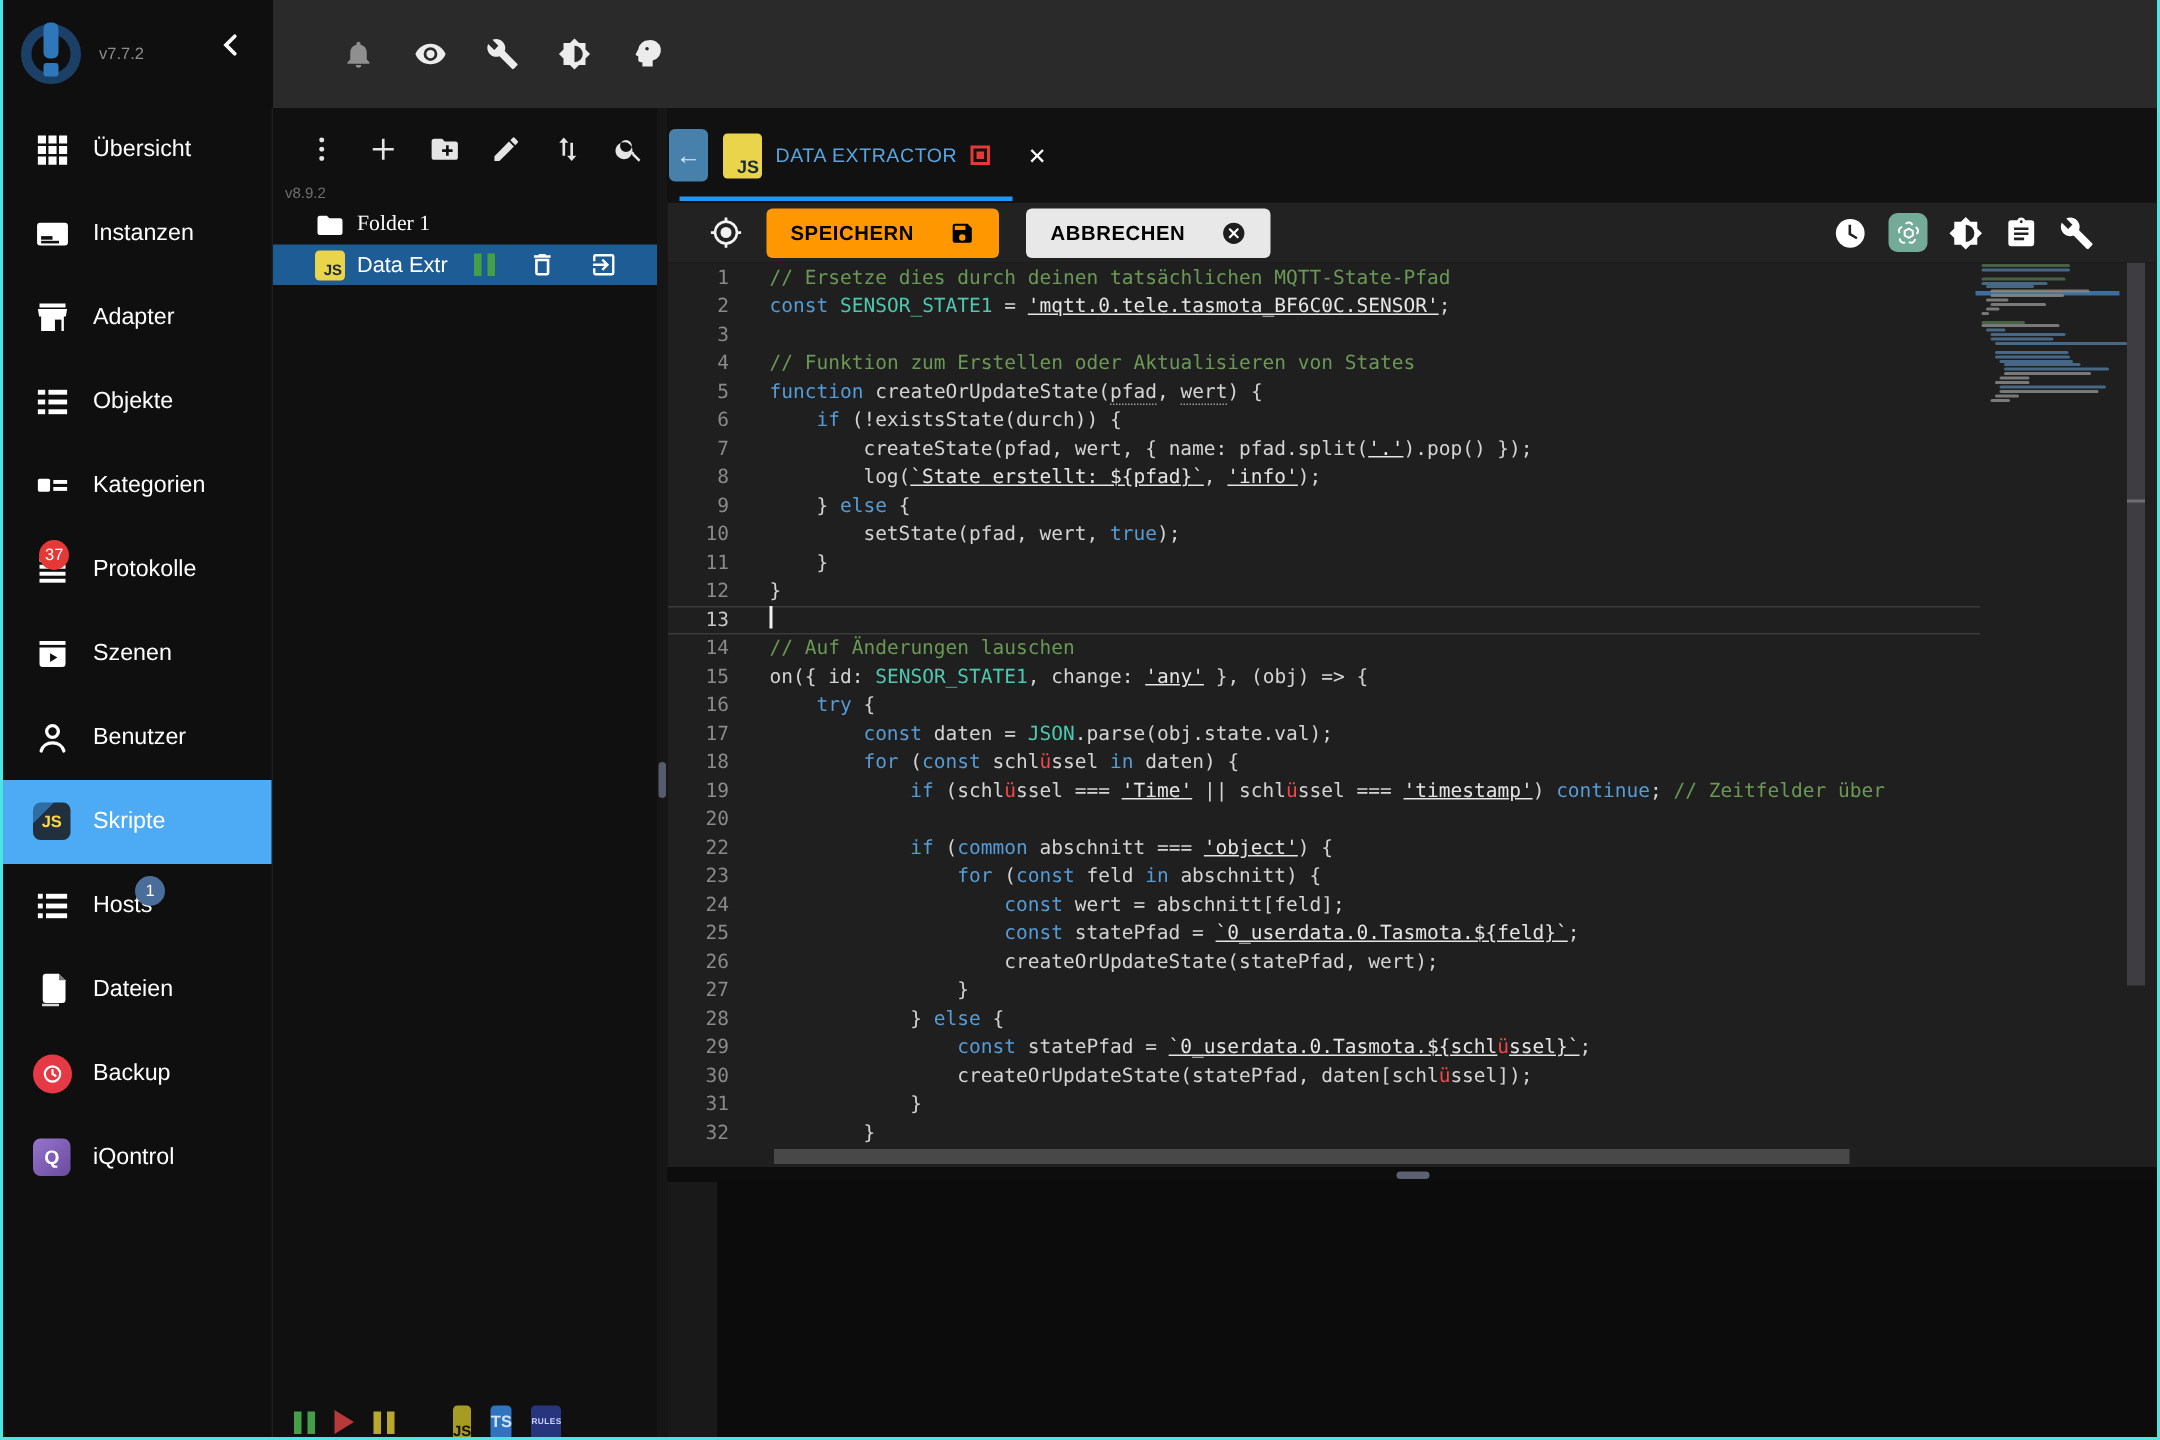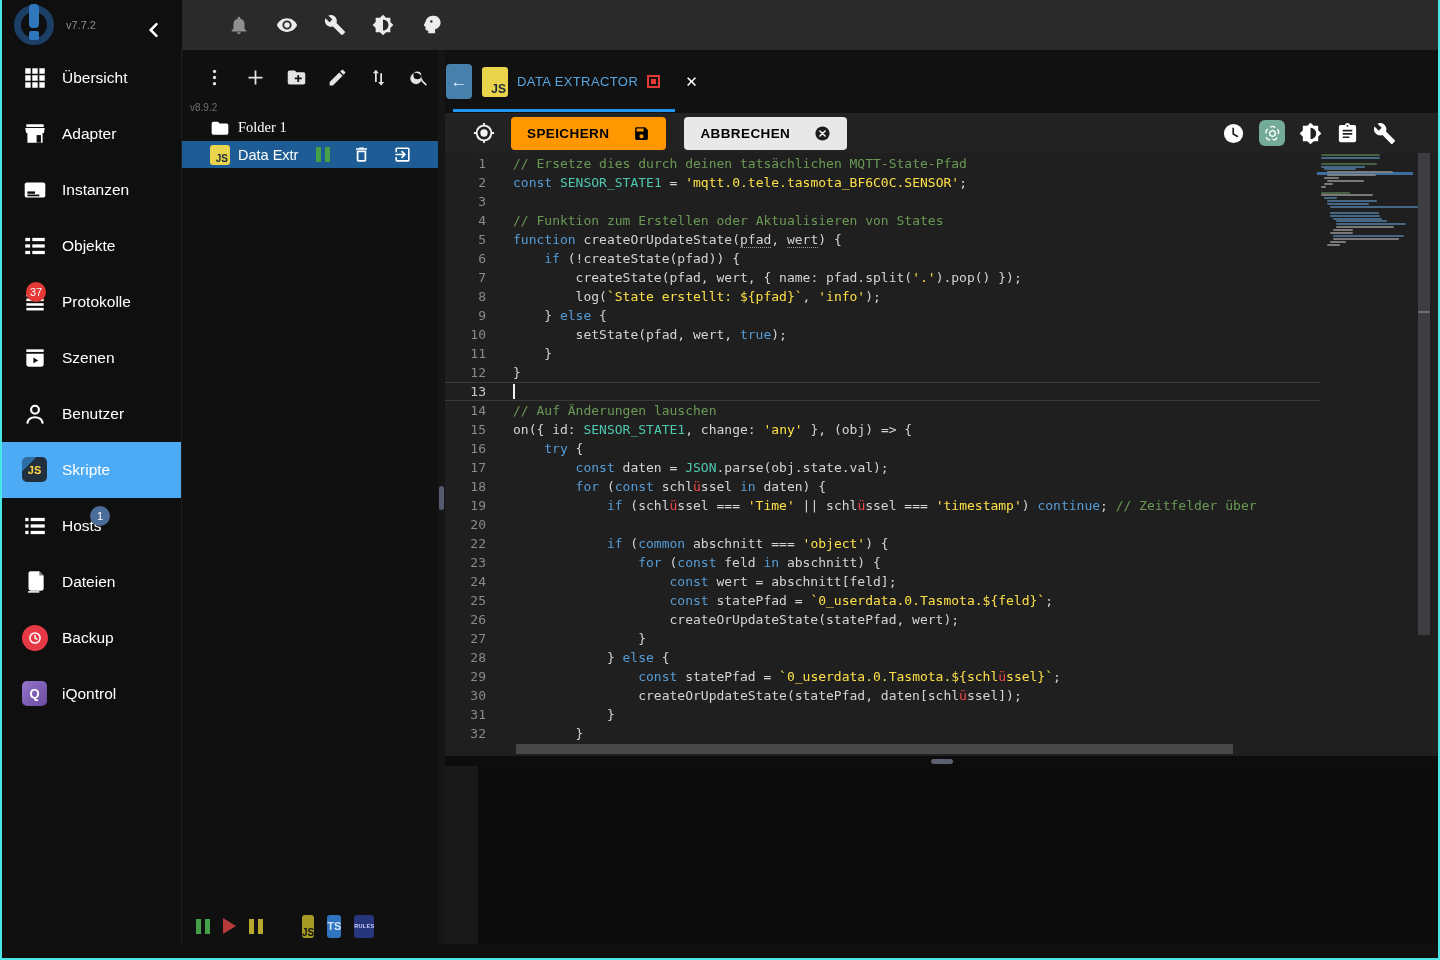--- a/index.html
+++ b/index.html
@@ -1,21 +1,21 @@
 <!DOCTYPE html>
 <html><head>
 <meta charset="utf-8">
 <style>
   html,body{margin:0;padding:0;background:#000;}
   *{box-sizing:border-box;}
   .app{position:relative;width:1440px;height:960px;background:#0f0f0f;
        border-left:2px solid #4ae6e6;border-right:2px solid #4ae6e6;border-bottom:2px solid #4ae6e6;
        font-family:"Liberation Sans",sans-serif;color:#fff;overflow:hidden;}
   
-  .topbar{display:flex;height:50px;}
+  .topbar{display:flex;height:72px;}
   .brand{width:180px;background:#0f0f0f;display:flex;align-items:center;position:relative;flex:none;}
   .logo{width:40px;height:40px;margin-left:12px;position:relative;flex:none;}
   .logo .ring{position:absolute;inset:0;border:7px solid #1c3f66;border-radius:50%;}
   .logo .bar{position:absolute;left:15px;top:-1px;width:10px;height:24px;background:#2d77ba;border-radius:4px;}
   .logo .dot{position:absolute;left:15px;top:26px;width:10px;height:9px;background:#2d77ba;border-radius:2px;}
   .ver{color:#8d8d8d;font-size:11px;margin-left:12px;}
   .collapse{position:absolute;right:18px;top:20px;width:20px;height:22px;color:#fff;cursor:pointer;}
   .topbar-rest{flex:1;background:#2a2a2a;display:flex;align-items:center;gap:26px;padding-left:46px;}
   .tico{width:22px;height:22px;color:#ececec;cursor:pointer;}
   .tico svg{width:100%;height:100%;}
@@ -100,21 +100,21 @@
              font-family:"DejaVu Sans Mono",monospace;font-size:13px;}
   .lines{position:absolute;left:0;top:1px;right:118px;overflow:hidden;}
   .cl{height:19px;line-height:19px;white-space:nowrap;display:flex;}
   .cl .num{width:46px;flex:none;text-align:right;padding-right:5px;color:#8a8a8a;}
   .cl .ct{padding-left:22px;white-space:pre;flex:1;}
   .cl.active{box-shadow:inset 0 1px 0 #3a3a3a, inset 0 -1px 0 #3a3a3a;}
   .cl.active .num{color:#c8c8c8;}
   .ind{display:inline-block;width:31.3px;}
   .ind.g{border-left:1px solid #363636;}
   .tok-pl{color:#d4d4d4;} .tok-kw{color:#569cd6;} .tok-cm{color:#6a9955;}
-  .tok-st{color:#fde047;} .tok-tp{color:#4ec9b0;} .tok-rd{color:#f44747;}
+  .tok-st{color:#e5e5e5;text-decoration:underline;} .tok-tp{color:#4ec9b0;} .tok-rd{color:#f44747;}
   .tok-du{color:#d4d4d4;border-bottom:1px dotted #9a9a9a;}
   .cursorbar{display:inline-block;width:2px;height:15px;background:#f0f0f0;vertical-align:middle;margin-bottom:3px;}
   .minimap{position:absolute;top:1px;right:25px;width:92px;cursor:pointer;}
   .minimap .mrow{height:2px;margin-bottom:0.9px;border-radius:1px;}
   .mband{position:absolute;left:-4px;right:0;top:18px;height:3px;background:#3d6f9e;}
   .vsb{position:absolute;top:0;right:8px;width:12px;height:482px;background:#3e3e42;cursor:pointer;}
   .vsb .tick{position:absolute;left:0;right:0;top:158px;height:2px;background:#6f6f6f;}
   .hsb{position:absolute;bottom:2px;left:71px;width:717px;height:10px;background:#484848;cursor:pointer;}
   .hdivider{height:10px;background:#0d0d0d;position:relative;flex:none;cursor:row-resize;}
   .hdivider .pill{position:absolute;left:calc(50% - 11px);top:3px;width:22px;height:5px;border-radius:3px;background:#5c6070;}
@@ -166,44 +166,52 @@
 
     <nav class="sidebar" id="sidebar">
         <div class="sbitem">
           <span class="sbico"><svg viewBox="0 0 24 24" fill="currentColor">
               <path d="M3 3h5v5H3zM9.5 3h5v5h-5zM16 3h5v5h-5zM3 9.5h5v5H3zM9.5 9.5h5v5h-5zM16 9.5h5v5h-5zM3 16h5v5H3zM9.5 16h5v5h-5zM16 16h5v5h-5z"></path>
             </svg></span>
           <span class="sblabel">Übersicht</span>
         </div>
         <div class="sbitem">
           <span class="sbico"><svg viewBox="0 0 24 24" fill="currentColor">
+              <rect x="2.5" y="5" width="19" height="14" rx="2"></rect>
+              <rect x="5" y="13.3" width="7" height="2.2" fill="#0f0f0f"></rect>
+              <rect x="5" y="16.2" width="11" height="1.6" fill="#0f0f0f"></rect>
+            </svg></span>
+          <span class="sblabel">Instanzen</span>
+        </div>
+        <div class="sbitem">
+          <span class="sbico"><svg viewBox="0 0 24 24" fill="currentColor">
               <path d="M4 3h16v2.5H4z"></path>
               <path d="M3 6.5h18l-.8 4.5H19v9H5v-9H3.8L3 6.5z"></path>
               <rect x="13.5" y="13" width="4" height="7" fill="#0f0f0f"></rect>
             </svg></span>
           <span class="sblabel">Adapter</span>
-        </div>
-        <div class="sbitem">
-          <span class="sbico"><svg viewBox="0 0 24 24" fill="currentColor">
-              <rect x="2.5" y="5" width="19" height="14" rx="2"></rect>
-              <rect x="5" y="13.3" width="7" height="2.2" fill="#0f0f0f"></rect>
-              <rect x="5" y="16.2" width="11" height="1.6" fill="#0f0f0f"></rect>
-            </svg></span>
-          <span class="sblabel">Instanzen</span>
         </div>
         <div class="sbitem">
           <span class="sbico"><svg viewBox="0 0 24 24" fill="currentColor">
               <rect x="3" y="4.5" width="4.5" height="3"></rect>
               <rect x="9.5" y="4.5" width="11.5" height="3"></rect>
               <rect x="3" y="10.5" width="4.5" height="3"></rect>
               <rect x="9.5" y="10.5" width="11.5" height="3"></rect>
               <rect x="3" y="16.5" width="4.5" height="3"></rect>
               <rect x="9.5" y="16.5" width="11.5" height="3"></rect>
             </svg></span>
           <span class="sblabel">Objekte</span>
+        </div>
+        <div class="sbitem">
+          <span class="sbico"><svg viewBox="0 0 24 24" fill="currentColor">
+              <rect x="3" y="7.5" width="7.5" height="8" rx="1"></rect>
+              <rect x="12.5" y="8.3" width="8.5" height="2.4"></rect>
+              <rect x="12.5" y="12.6" width="8.5" height="2.4"></rect>
+            </svg></span>
+          <span class="sblabel">Kategorien</span>
         </div>
         <div class="sbitem">
           <span class="sbico"><svg viewBox="0 0 24 24" fill="currentColor">
               <rect x="4" y="4.5" width="16" height="2.4"></rect>
               <rect x="4" y="8.8" width="16" height="2.4"></rect>
               <rect x="4" y="13.1" width="16" height="2.4"></rect>
               <rect x="4" y="17.4" width="16" height="2.4"></rect>
             </svg></span>
           <span class="sblabel">Protokolle</span>
           <span class="badge on-icon" style="background: rgb(229, 57, 53);">37</span>
@@ -433,21 +441,21 @@
             <div class="cl">
               <span class="num">4</span>
               <span class="ct"><span class="tok-cm">// Funktion zum Erstellen oder Aktualisieren von States</span></span>
             </div>
             <div class="cl">
               <span class="num">5</span>
               <span class="ct"><span class="tok-kw">function</span><span class="tok-pl"> createOrUpdateState(</span><span class="tok-du">pfad</span><span class="tok-pl">, </span><span class="tok-du">wert</span><span class="tok-pl">) {</span></span>
             </div>
             <div class="cl">
               <span class="num">6</span>
-              <span class="ct"><span class="ind"></span><span class="tok-kw">if</span><span class="tok-pl"> (!createState(pfad)) {</span></span>
+              <span class="ct"><span class="ind"></span><span class="tok-kw">if</span><span class="tok-pl"> (!existsState(durch)) {</span></span>
             </div>
             <div class="cl">
               <span class="num">7</span>
               <span class="ct"><span class="ind"></span><span class="ind g"></span><span class="tok-pl">createState(pfad, wert, { name: pfad.split(</span><span class="tok-st">'.'</span><span class="tok-pl">).pop() });</span></span>
             </div>
             <div class="cl">
               <span class="num">8</span>
               <span class="ct"><span class="ind"></span><span class="ind g"></span><span class="tok-pl">log(</span><span class="tok-st">`State erstellt: ${pfad}`</span><span class="tok-pl">, </span><span class="tok-st">'info'</span><span class="tok-pl">);</span></span>
             </div>
             <div class="cl">

